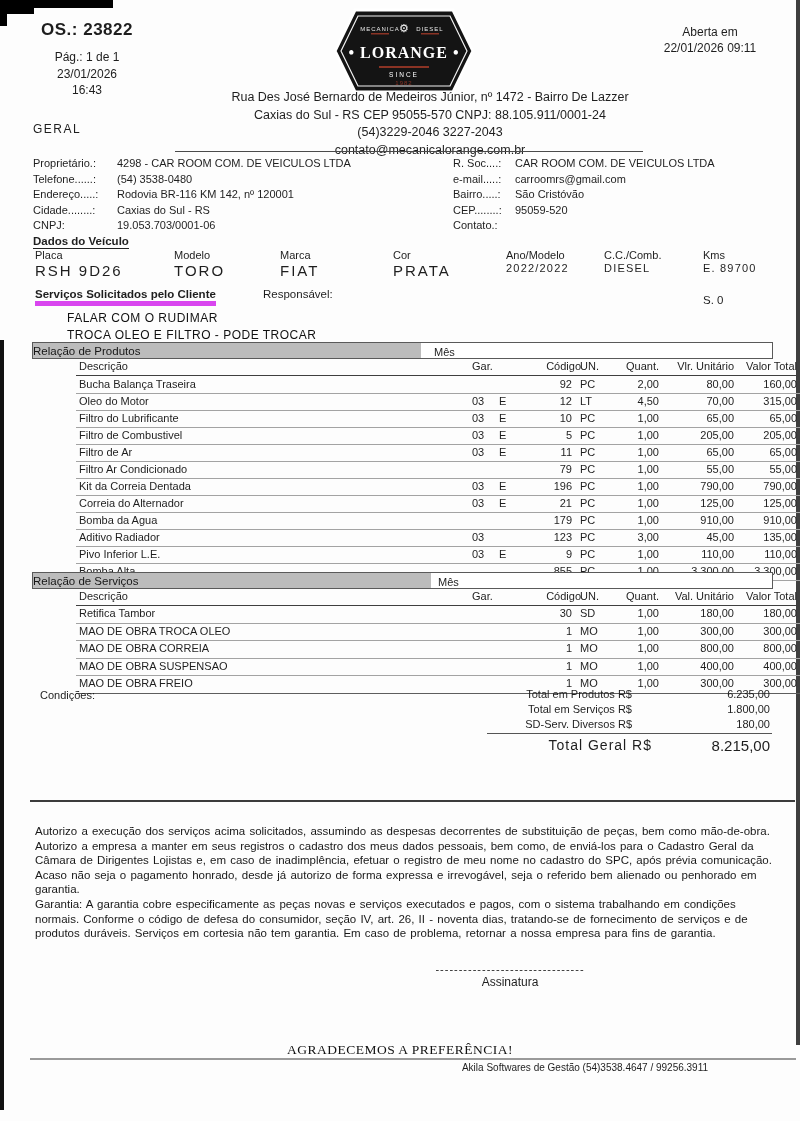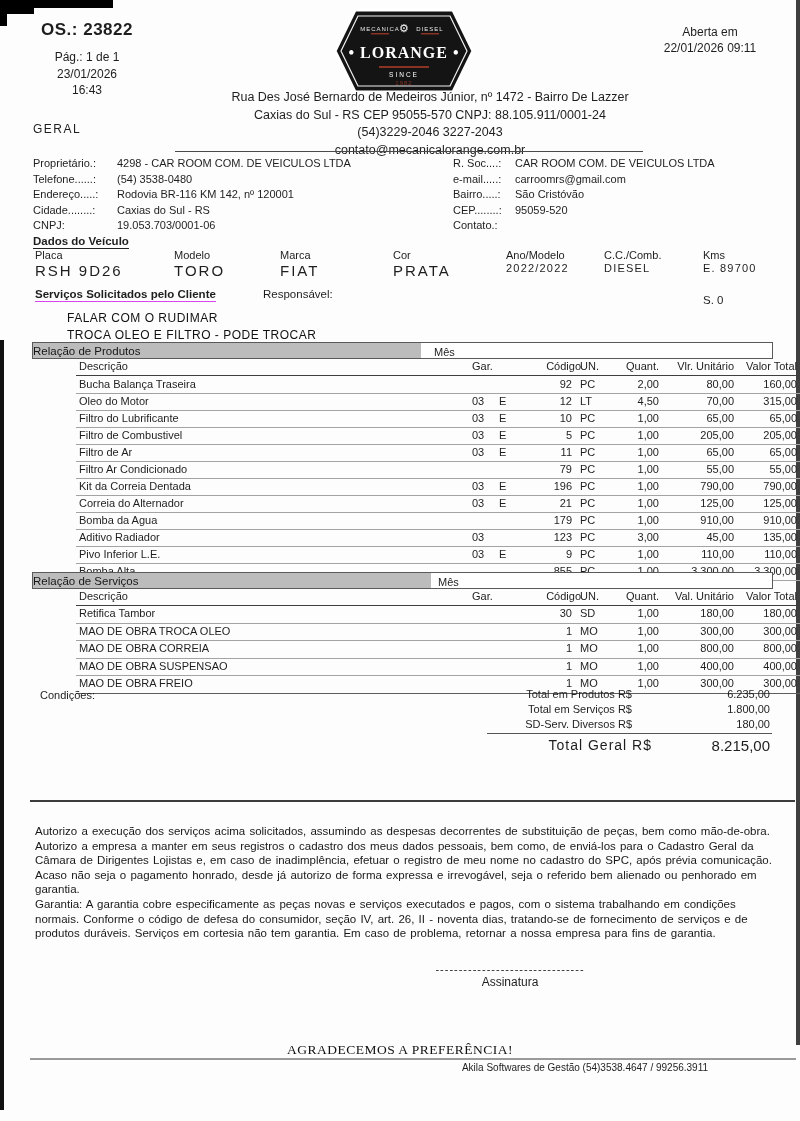--- a/index.html
+++ b/index.html
@@ -33,21 +33,21 @@
   .veh-cols span:nth-of-type(4){left:361px;}
   .veh-cols span:nth-of-type(5){left:474px;}
   .veh-cols span:nth-of-type(6){left:572px;}
   .veh-cols span:nth-of-type(7){left:671px;}
   .veh-h{top:249px;font-size:11px;}
   .veh-v{top:262px;}
   .veh-v span{font-size:11px;letter-spacing:1.2px;}
   .veh-v span:nth-of-type(-n+4){font-size:15px;letter-spacing:2px;}
   
   .req-hdr{position:absolute;left:32px;top:288px;width:745px;height:16px;font-size:11.5px;}
-  .req-hdr .title{position:absolute;left:3px;font-weight:bold;border-bottom:1px solid #d946ef;padding-bottom:1px;}
+  .req-hdr .title{position:absolute;left:3px;font-weight:bold;border-bottom:5px solid #d946ef;padding-bottom:1px;}
   .req-hdr .resp{position:absolute;left:231px;}
   .req-hdr .s0{position:absolute;left:671px;top:6px;}
   .req-lines{position:absolute;left:35px;top:310px;font-size:12px;line-height:17.2px;letter-spacing:.5px;color:#111;margin-left:32px;}
   
   .sec-bar{position:absolute;left:32px;width:739px;height:15px;border:1px solid #5a5a5a;background:#fff;}
   .sec-bar .gray{position:absolute;left:0;top:0;height:100%;background:#bcbcbc;display:flex;align-items:center;}
   .sec-bar .gray span{font-size:11.5px;padding-left:0;color:#161616;}
   .sec-bar .mes{position:absolute;top:3px;font-size:11px;}
   #bar-products .gray{width:388px;} #bar-products .mes{left:401px;}
   #bar-services .gray{width:398px;} #bar-services .mes{left:405px;}

